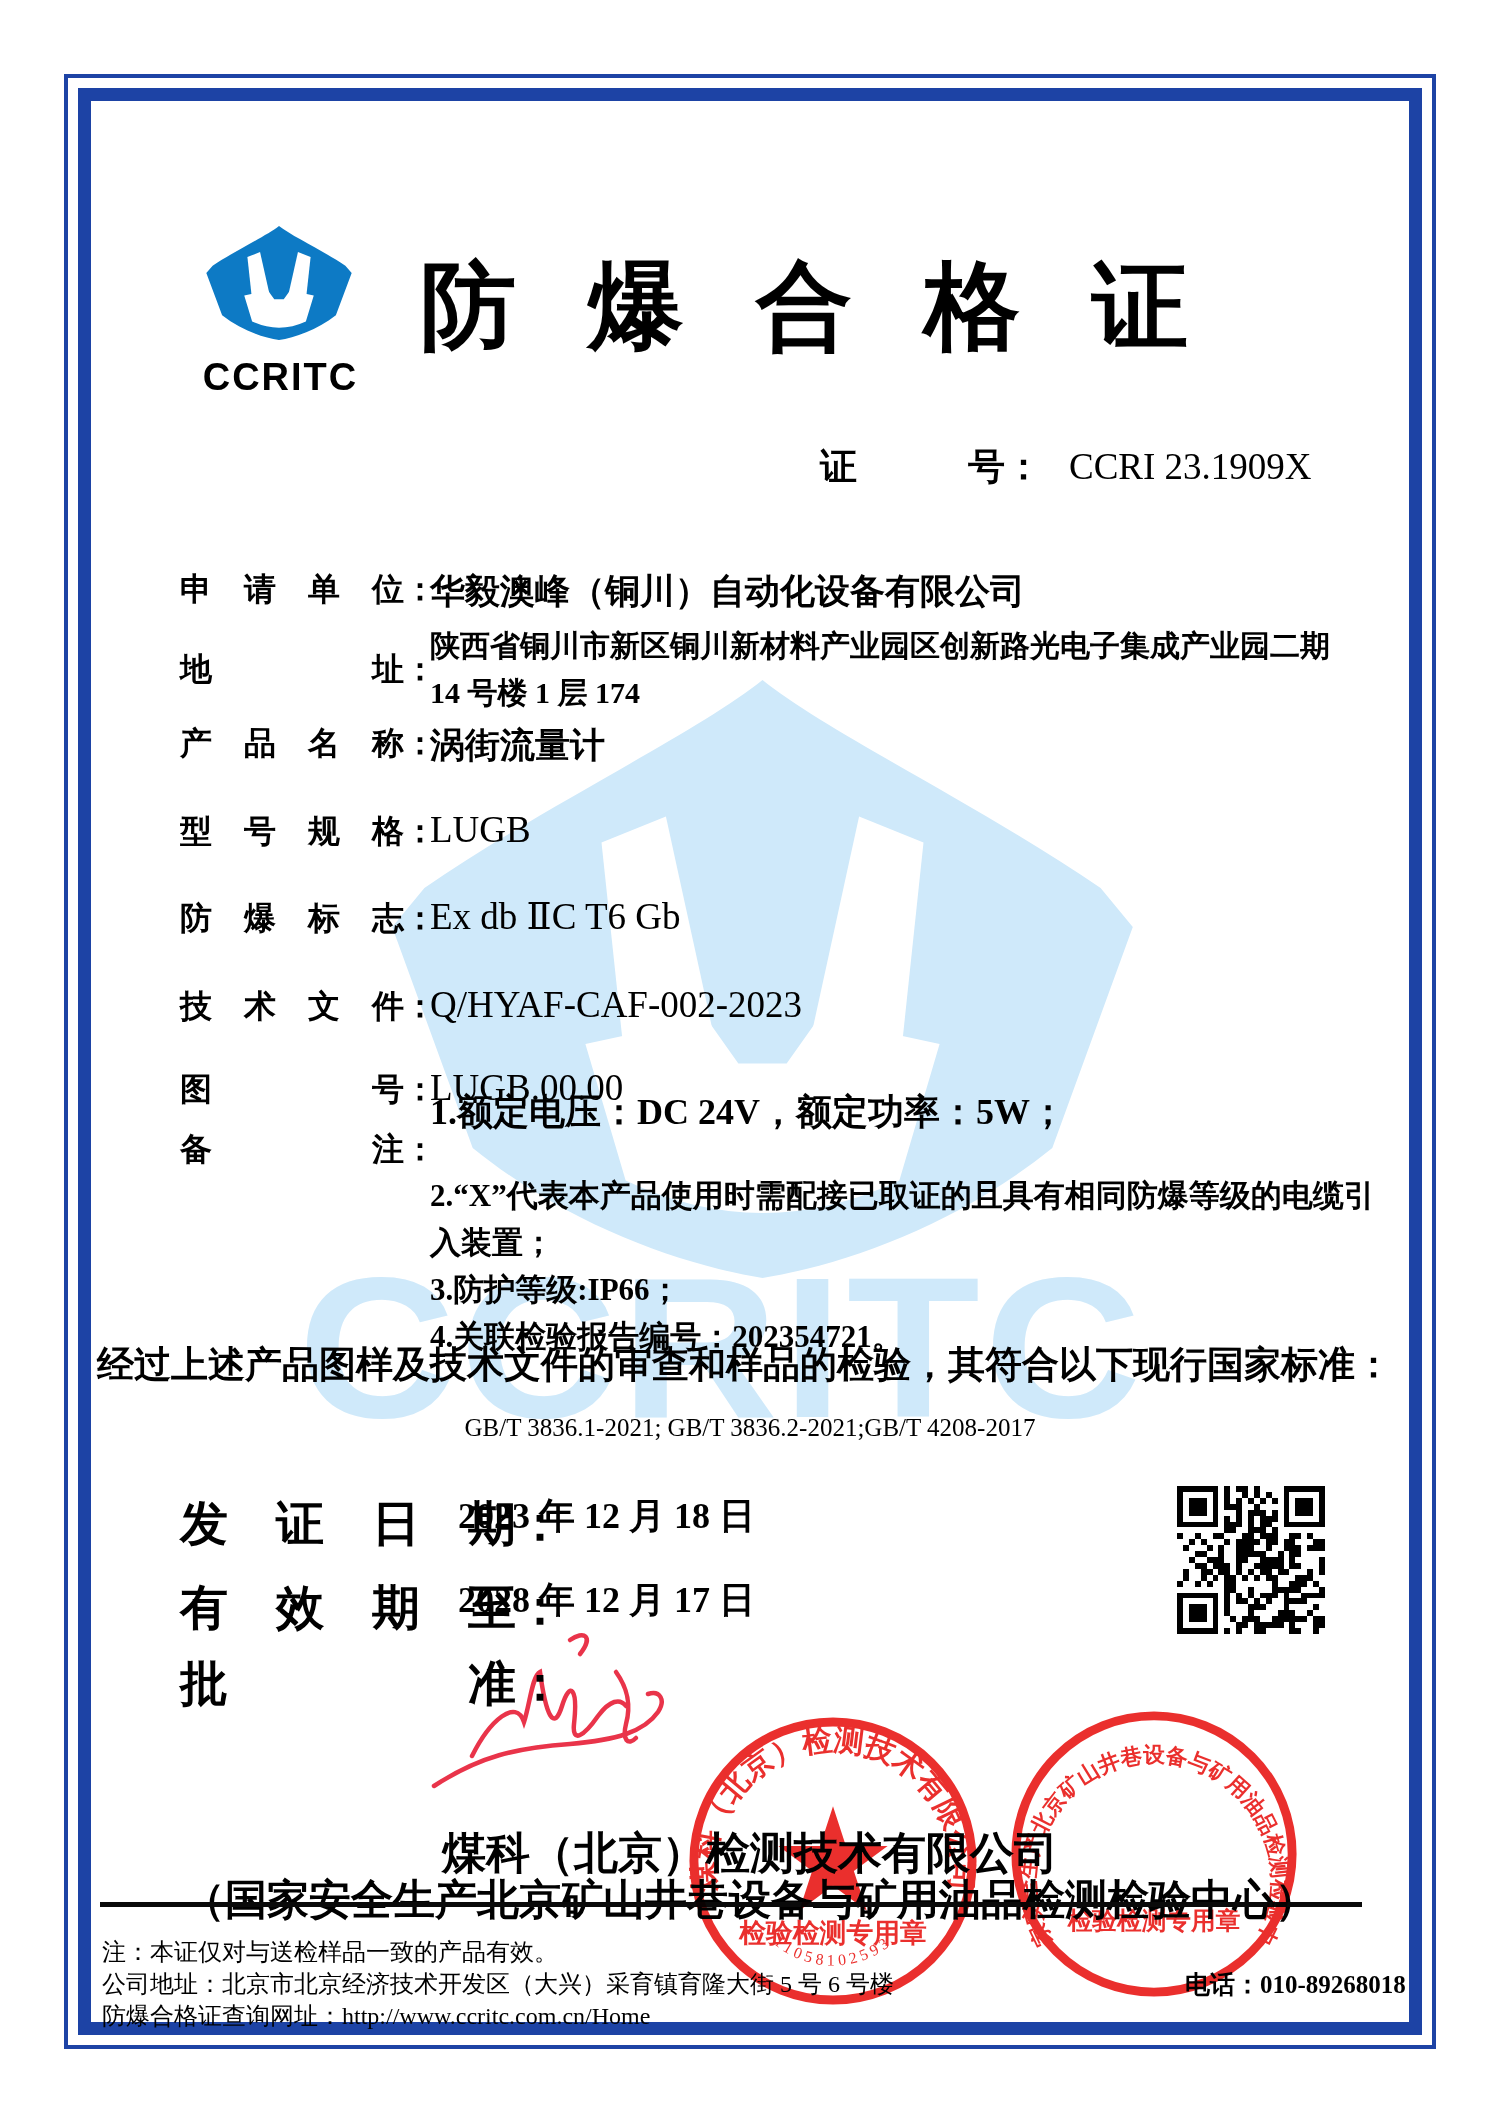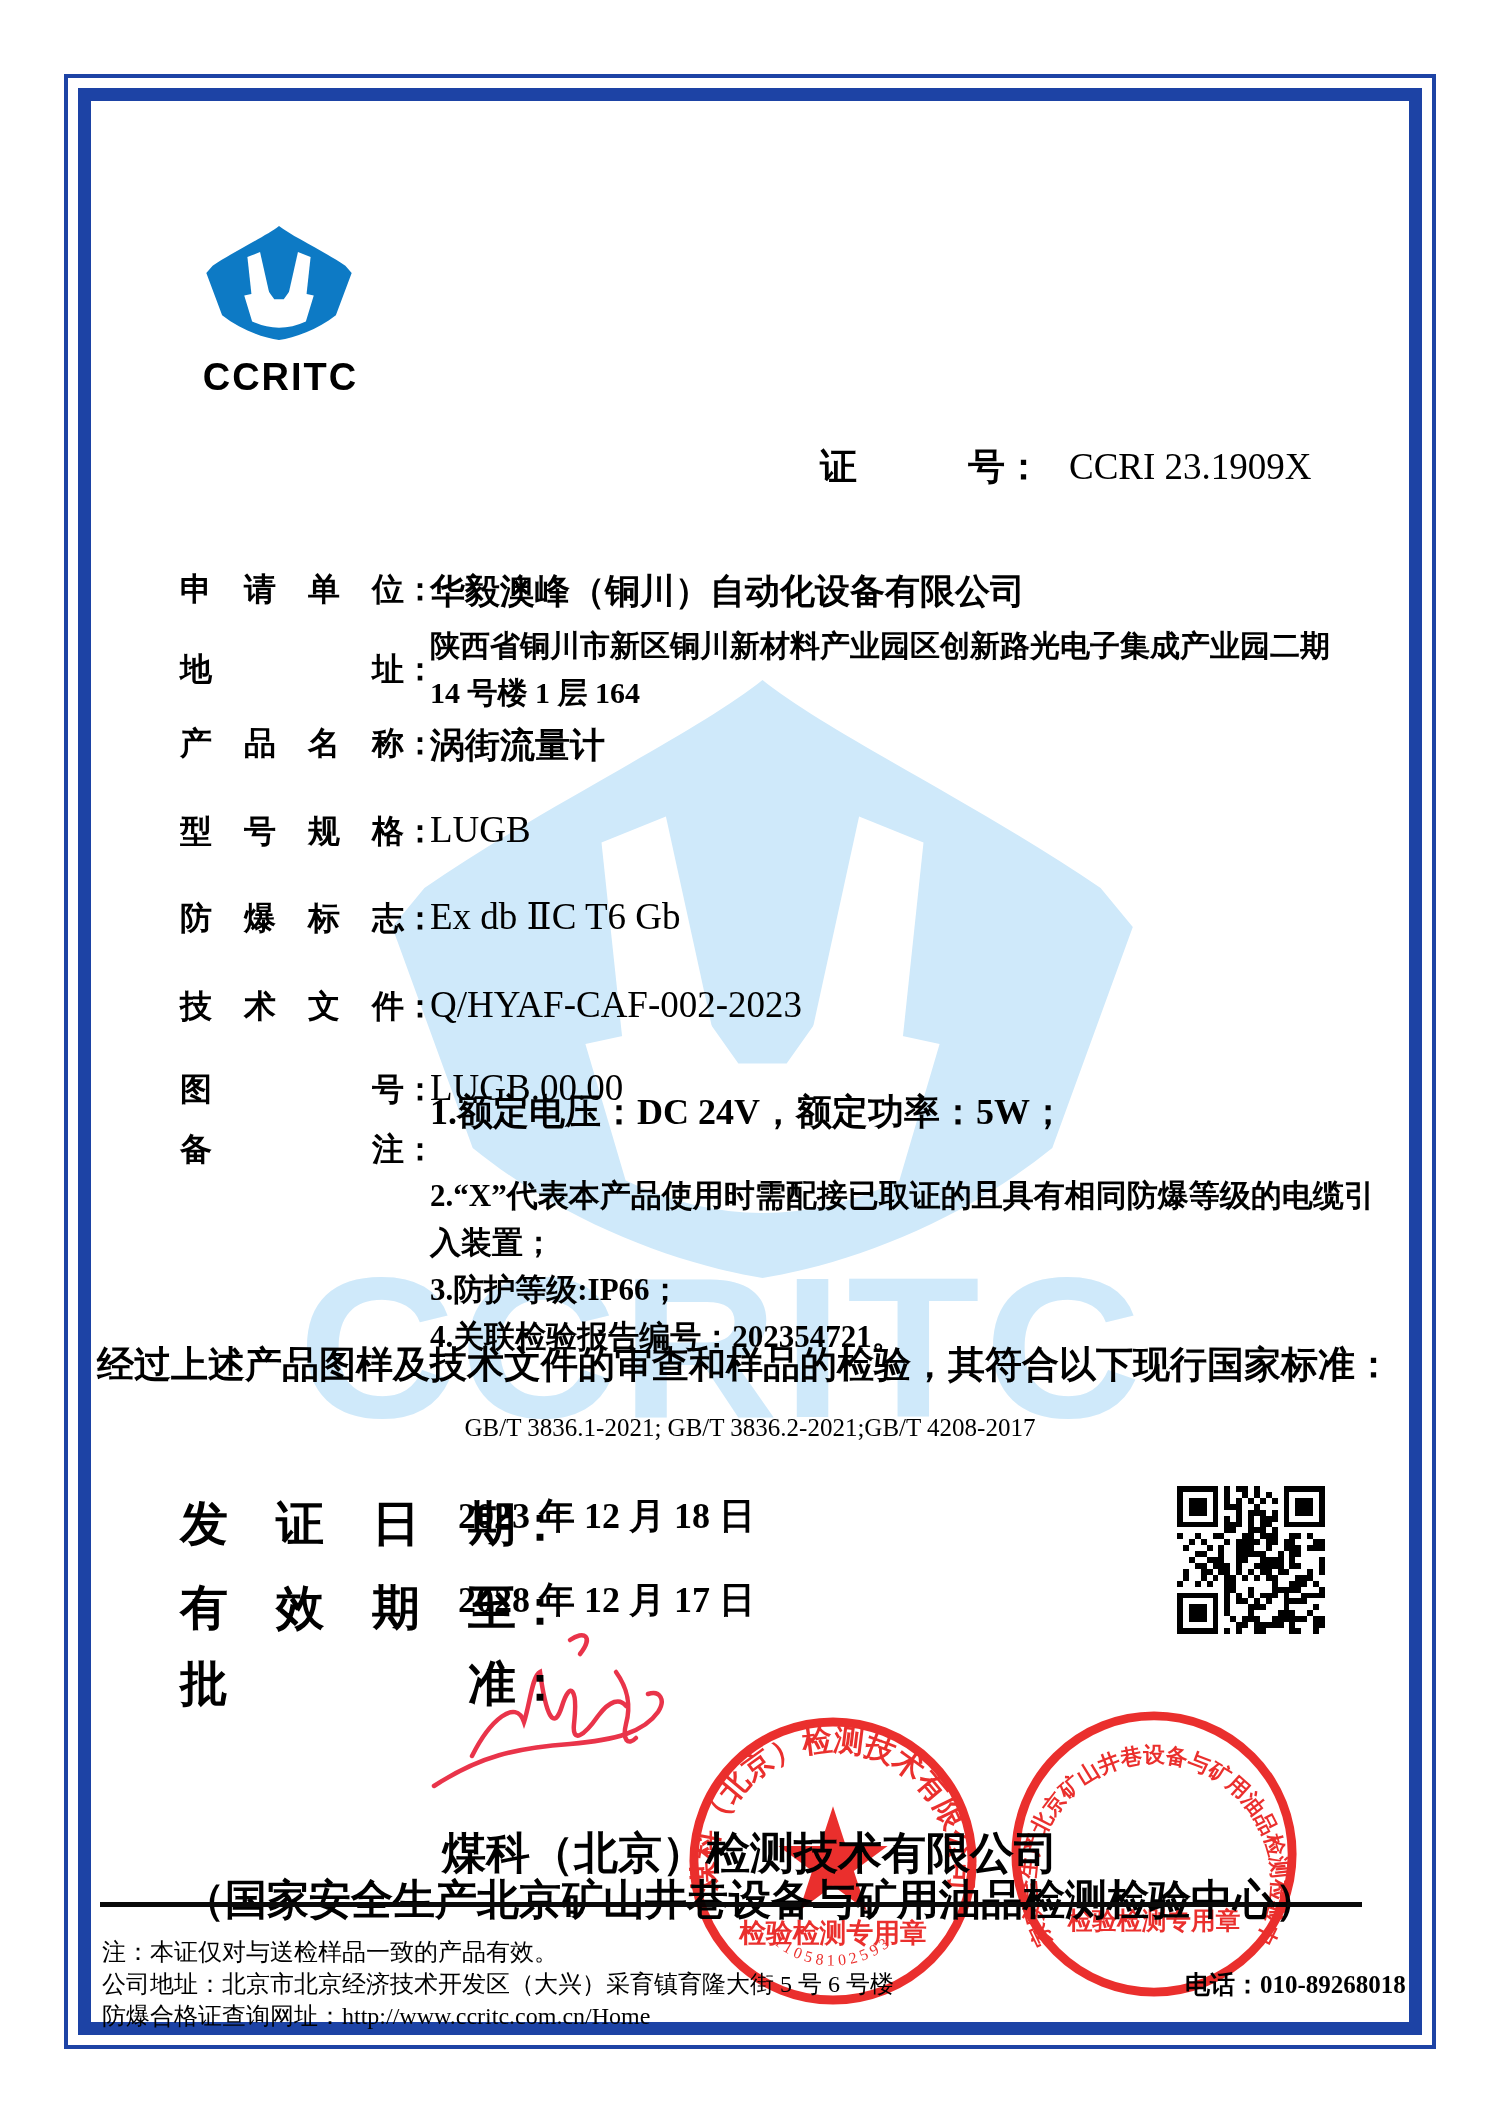--- a/index.html
+++ b/index.html
@@ -84,31 +84,32 @@
   <div class="content">
 
     <svg class="abs logo-shield" viewBox="0 0 100 100" preserveAspectRatio="none" aria-hidden="true">
       <path fill="#0d7ac5" d="M50 0 C58 8 78 20 92 32 L96 38 L86 72 C74 84 60 90 50 92 C40 90 26 84 14 72 L4 38 L8 32 C22 20 42 8 50 0 Z"></path>
       <path fill="#fff" d="M30 25 L38 21 L44 55 L33 60 Z"></path>
       <path fill="#fff" d="M70 25 L62 21 L56 55 L67 60 Z"></path>
       <path fill="#fff" d="M28 56 L43 52 L47 59 L53 59 L57 52 L72 56 L67 77 Q50 87 33 77 Z"></path>
     </svg>
     <div class="abs brand">CCRITC</div>
 
+    <div class="abs title">防爆合格证</div>
 
     <div class="abs certno">
       <span class="lab">证　　　号：</span><span class="val">CCRI 23.1909X</span>
     </div>
 
     <div class="abs flabel" style="top:568px">申　请　单　位：</div>
     <div class="abs fvalue v-cjk" style="top:568px;font-size:35px">华毅澳峰（铜川）自动化设备有限公司</div>
 
     <div class="abs flabel" style="top:648px">地　　　　　址：</div>
     <div class="abs fvalue v-cjk" style="top:626px;font-size:30px">陕西省铜川市新区铜川新材料产业园区创新路光电子集成产业园二期</div>
-    <div class="abs fvalue v-cjk" style="top:673px;font-size:30px">14 号楼 1 层 164</div>
+    <div class="abs fvalue v-cjk" style="top:673px;font-size:30px">14 号楼 1 层 174</div>
 
     <div class="abs flabel" style="top:722px">产　品　名　称：</div>
     <div class="abs fvalue v-cjk" style="top:722px;font-size:35px">涡街流量计</div>
 
     <div class="abs flabel" style="top:810px">型　号　规　格：</div>
     <div class="abs fvalue v-lat" style="top:808px;font-size:37px">LUGB</div>
 
     <div class="abs flabel" style="top:897px">防　爆　标　志：</div>
     <div class="abs fvalue v-lat" style="top:895px;font-size:37px">Ex db ⅡC T6 Gb</div>
 

